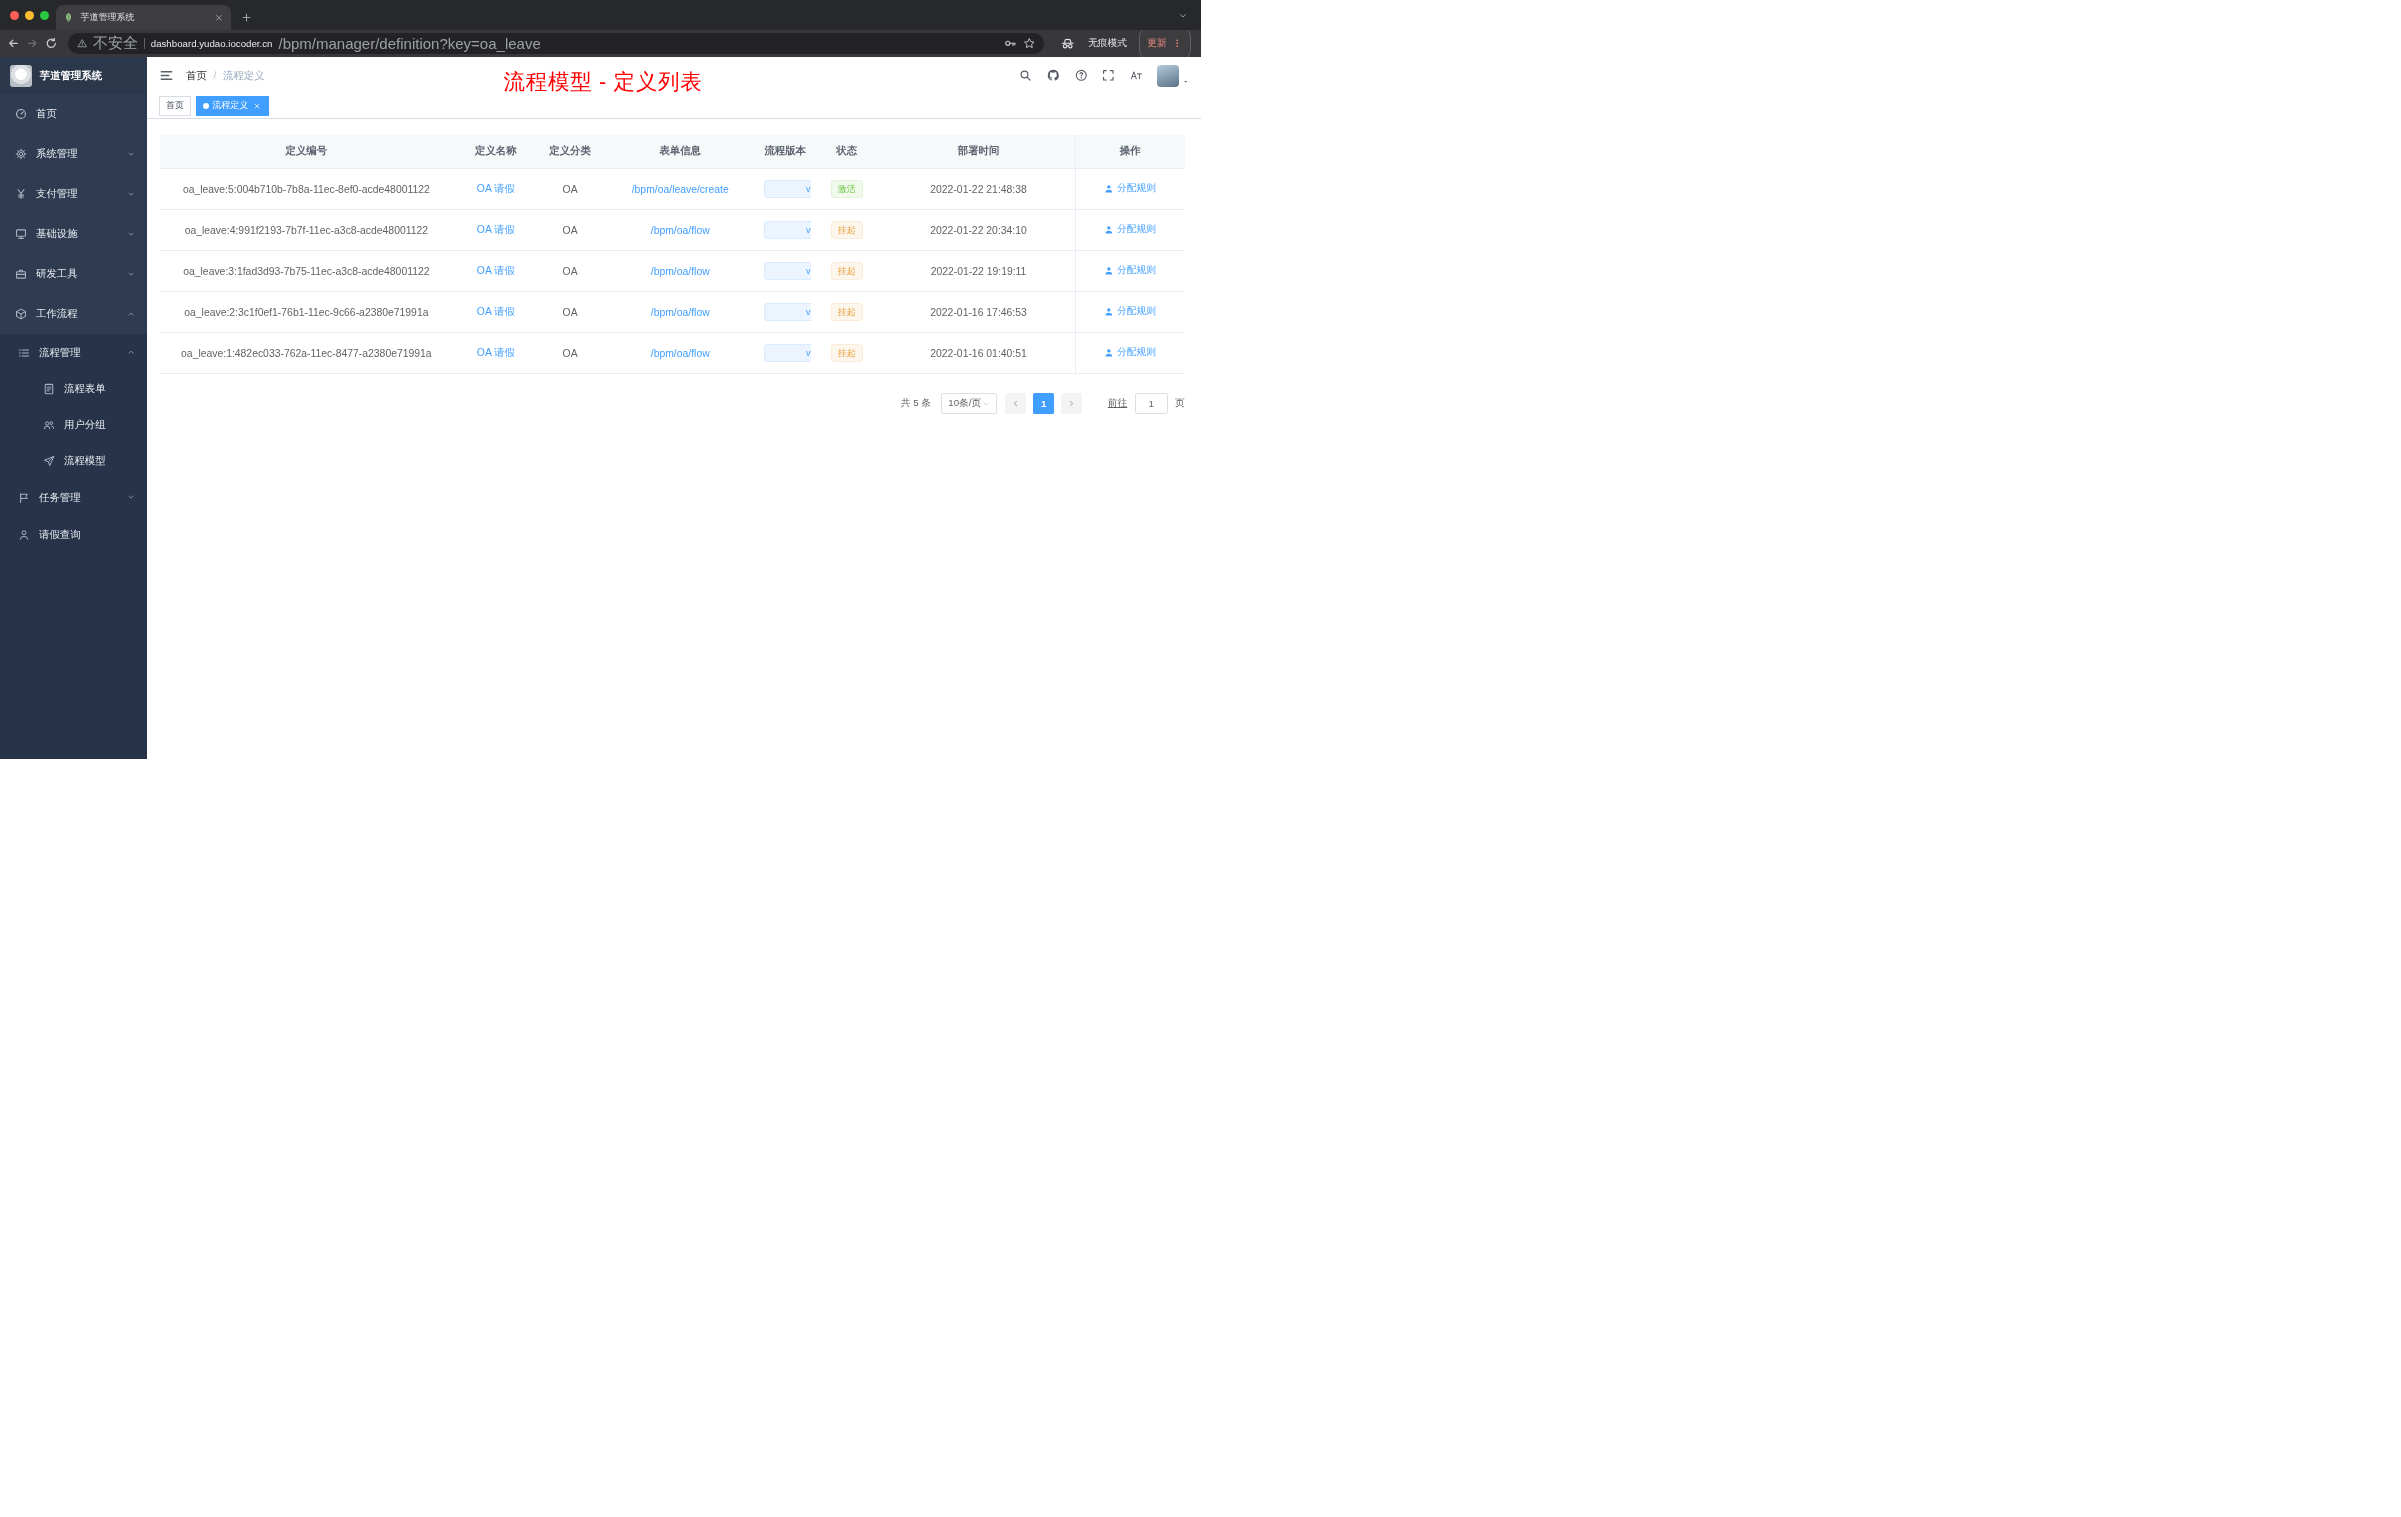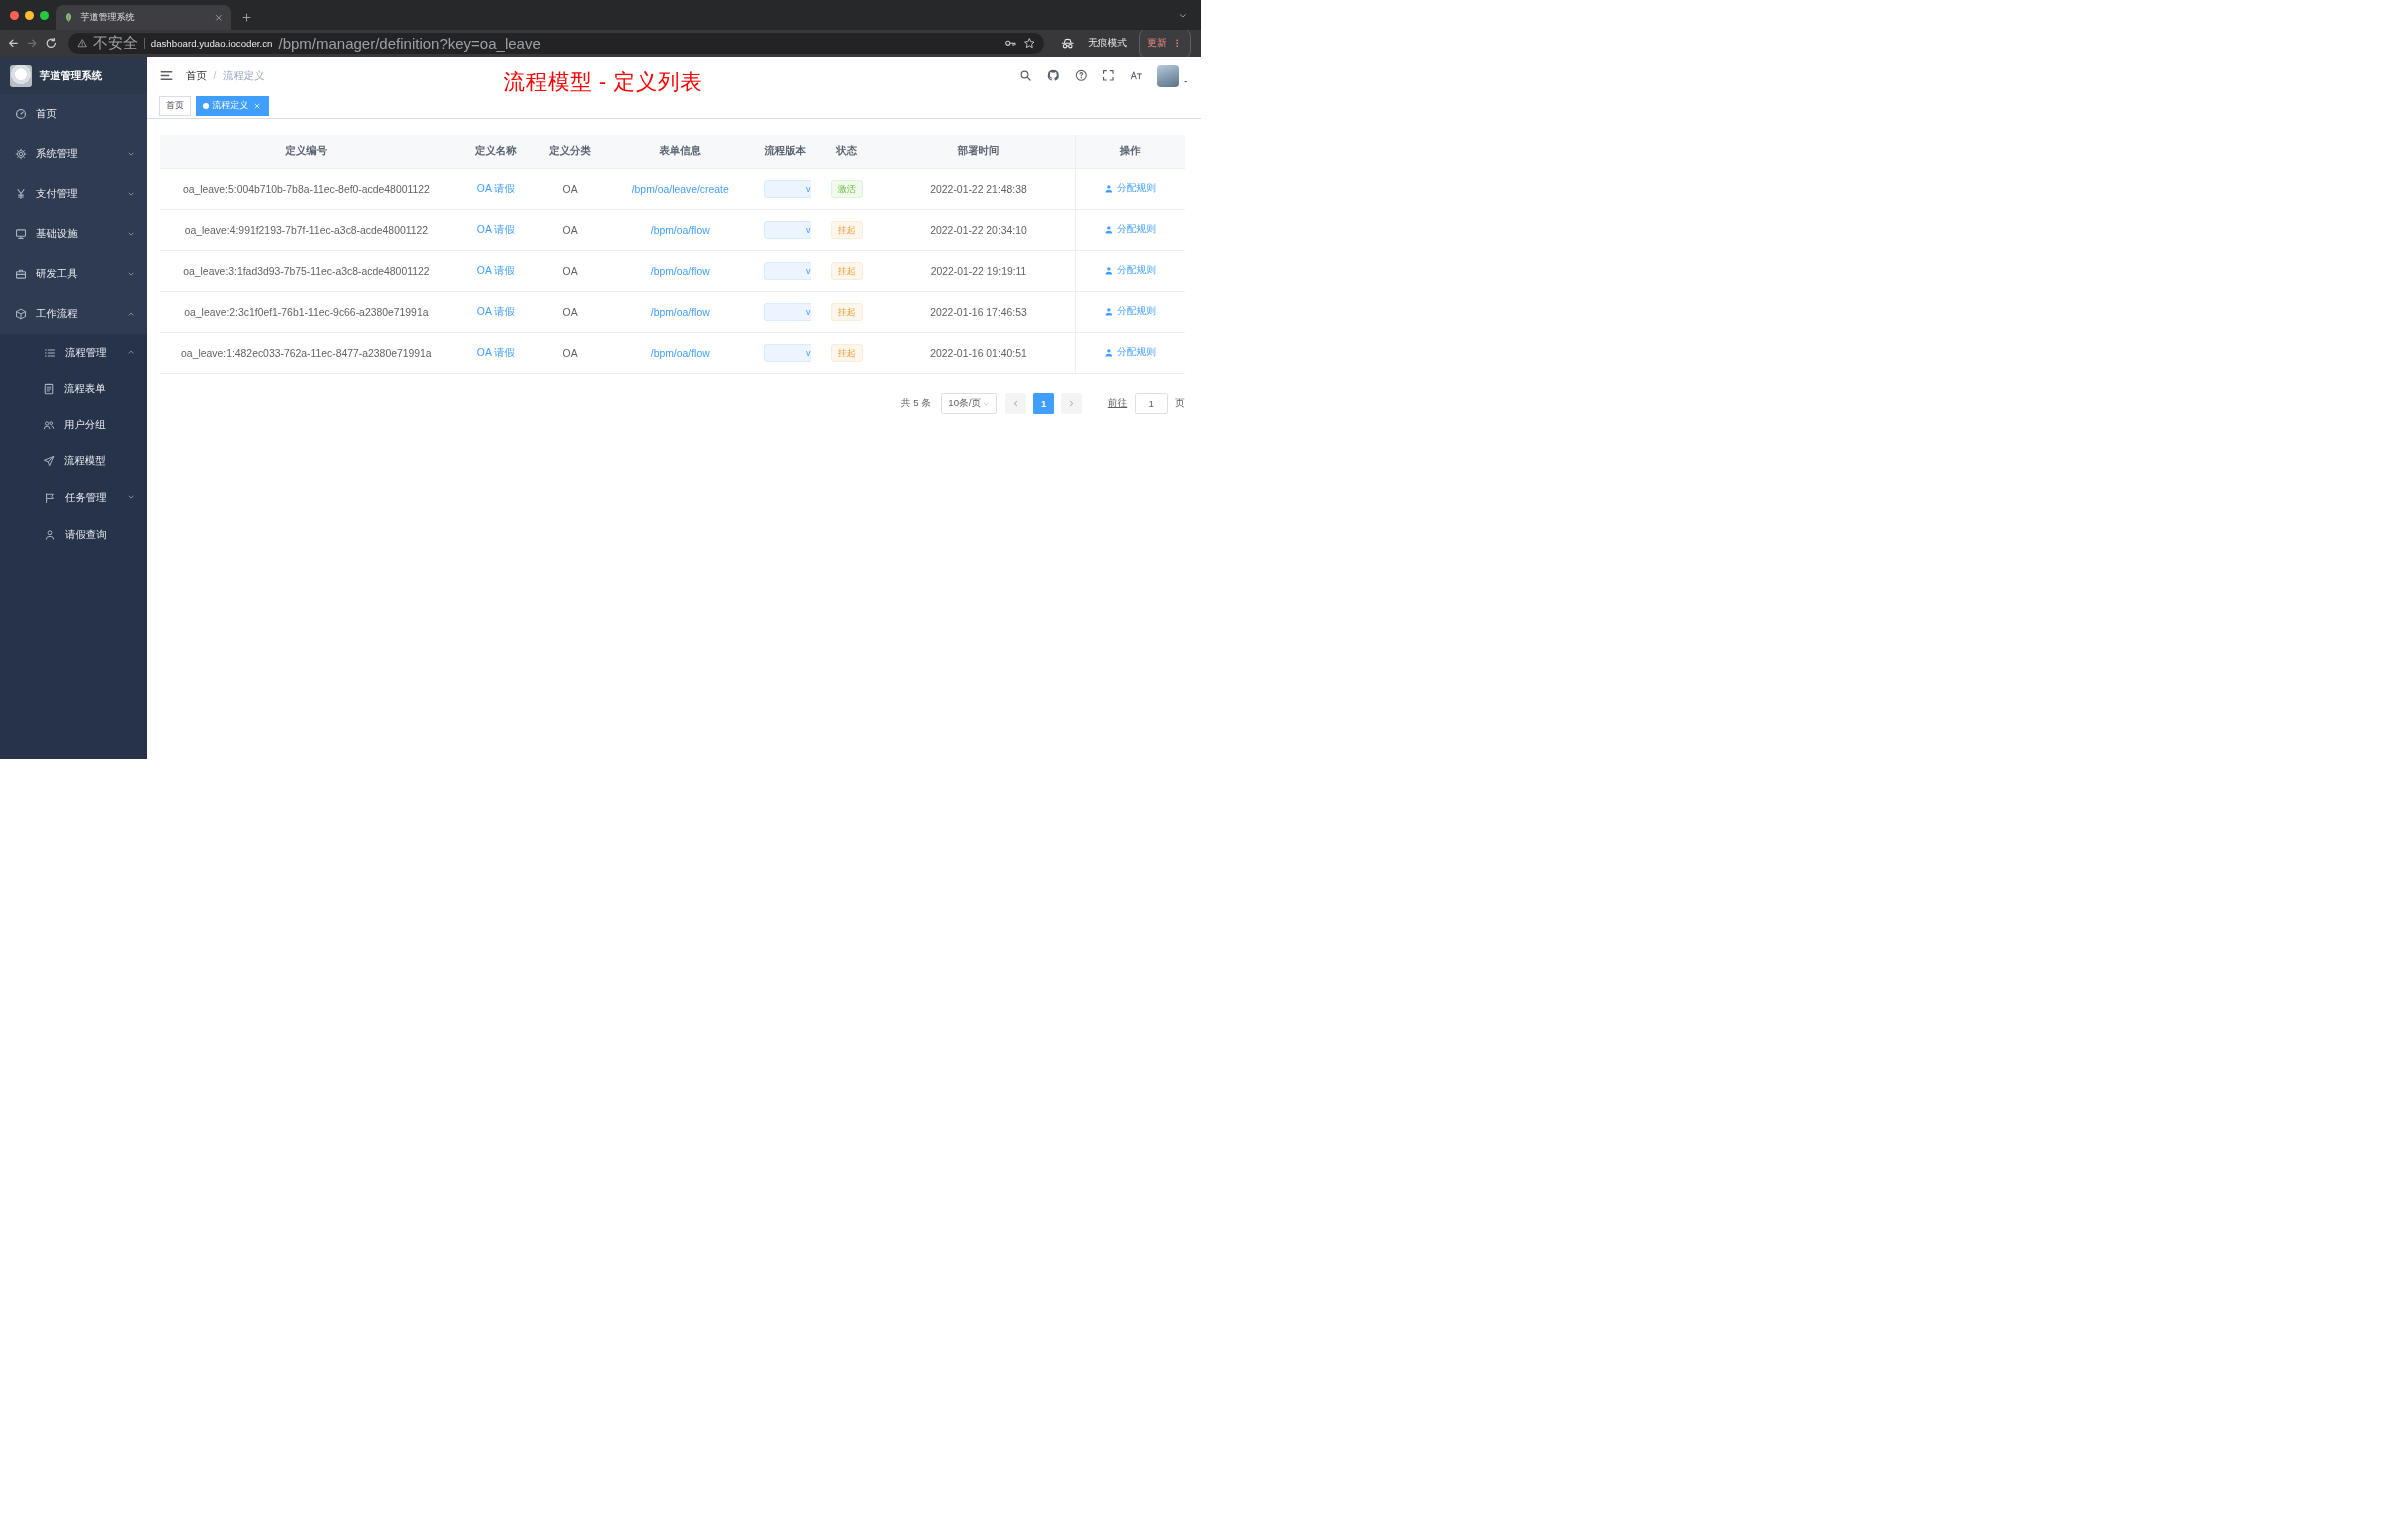--- a/index.html
+++ b/index.html
@@ -43,21 +43,21 @@
 .app{display:flex;height:702px;}
 .sidebar{width:147px;background:#2e3b50;display:flex;flex-direction:column;flex-shrink:0;}
 .logo-row{height:37px;display:flex;align-items:center;gap:7.4px;padding:0 10.4px;background:#2b374a;cursor:pointer;flex-shrink:0;}
 .logo-img{width:22px;height:22px;border-radius:3px;background:radial-gradient(circle at 50% 42%,#ffffff 0 34%,#dcdfe3 35% 58%,#b9bec5 59% 100%);flex-shrink:0;}
 .logo-title{color:#fff;font-weight:bold;font-size:10.4px;white-space:nowrap;}
 .menu{display:flex;flex-direction:column;}
 .menu-item{display:flex;align-items:center;gap:9px;color:#e8ecf2;font-size:10.4px;cursor:pointer;padding-right:12px;flex-shrink:0;}
 .menu-item .icn.mi{width:12px;height:12px;color:#a9b4c4;}
 .menu-item .icn.chev{width:8.2px;height:8.2px;color:#96a1b3;margin-left:auto;}
 .lvl1{height:40px;padding-left:15px;}
-.lvl2{height:37px;padding-left:44px;background:#263349;}
+.lvl2{height:37px;padding-left:18px;background:#263349;}
 .lvl3{height:36px;padding-left:43px;background:#263349;}
 .menu-filler{flex:1;background:#263349;}
 
 
 .main{flex:1;display:flex;flex-direction:column;position:relative;background:#fff;min-width:0;}
 .navbar{height:37px;display:flex;align-items:center;padding:0 12px;gap:12px;background:#fff;flex-shrink:0;}
 .icn.ham{width:15px;height:15px;color:#5a5e66;cursor:pointer;}
 .breadcrumb{display:flex;align-items:center;font-size:10.4px;}
 .bc-home{color:#303133;cursor:pointer;}
 .bc-sep{color:#c0c4cc;margin:0 6.7px;}

